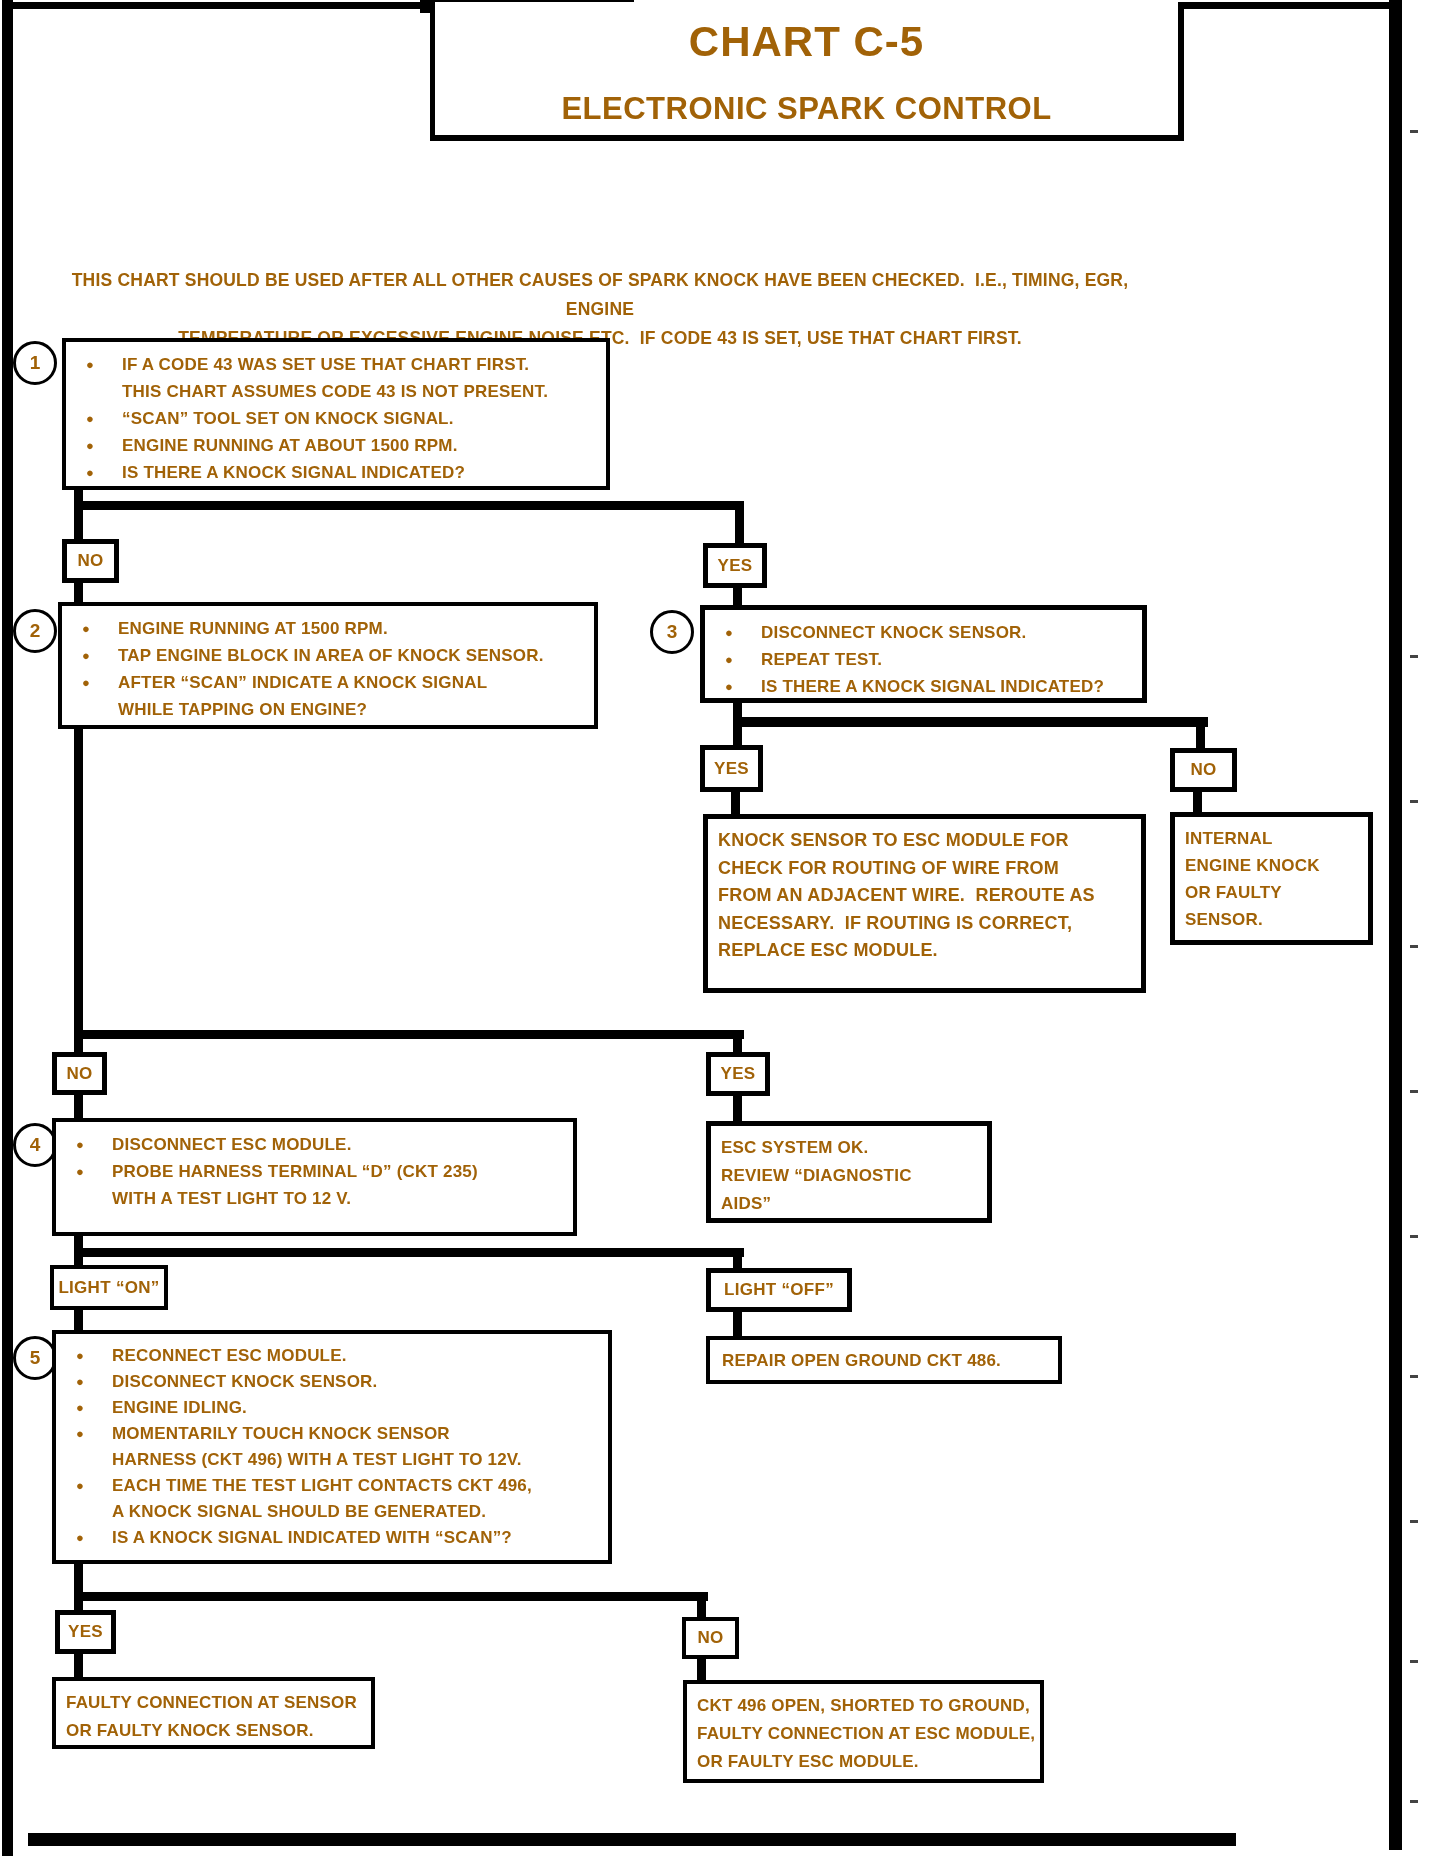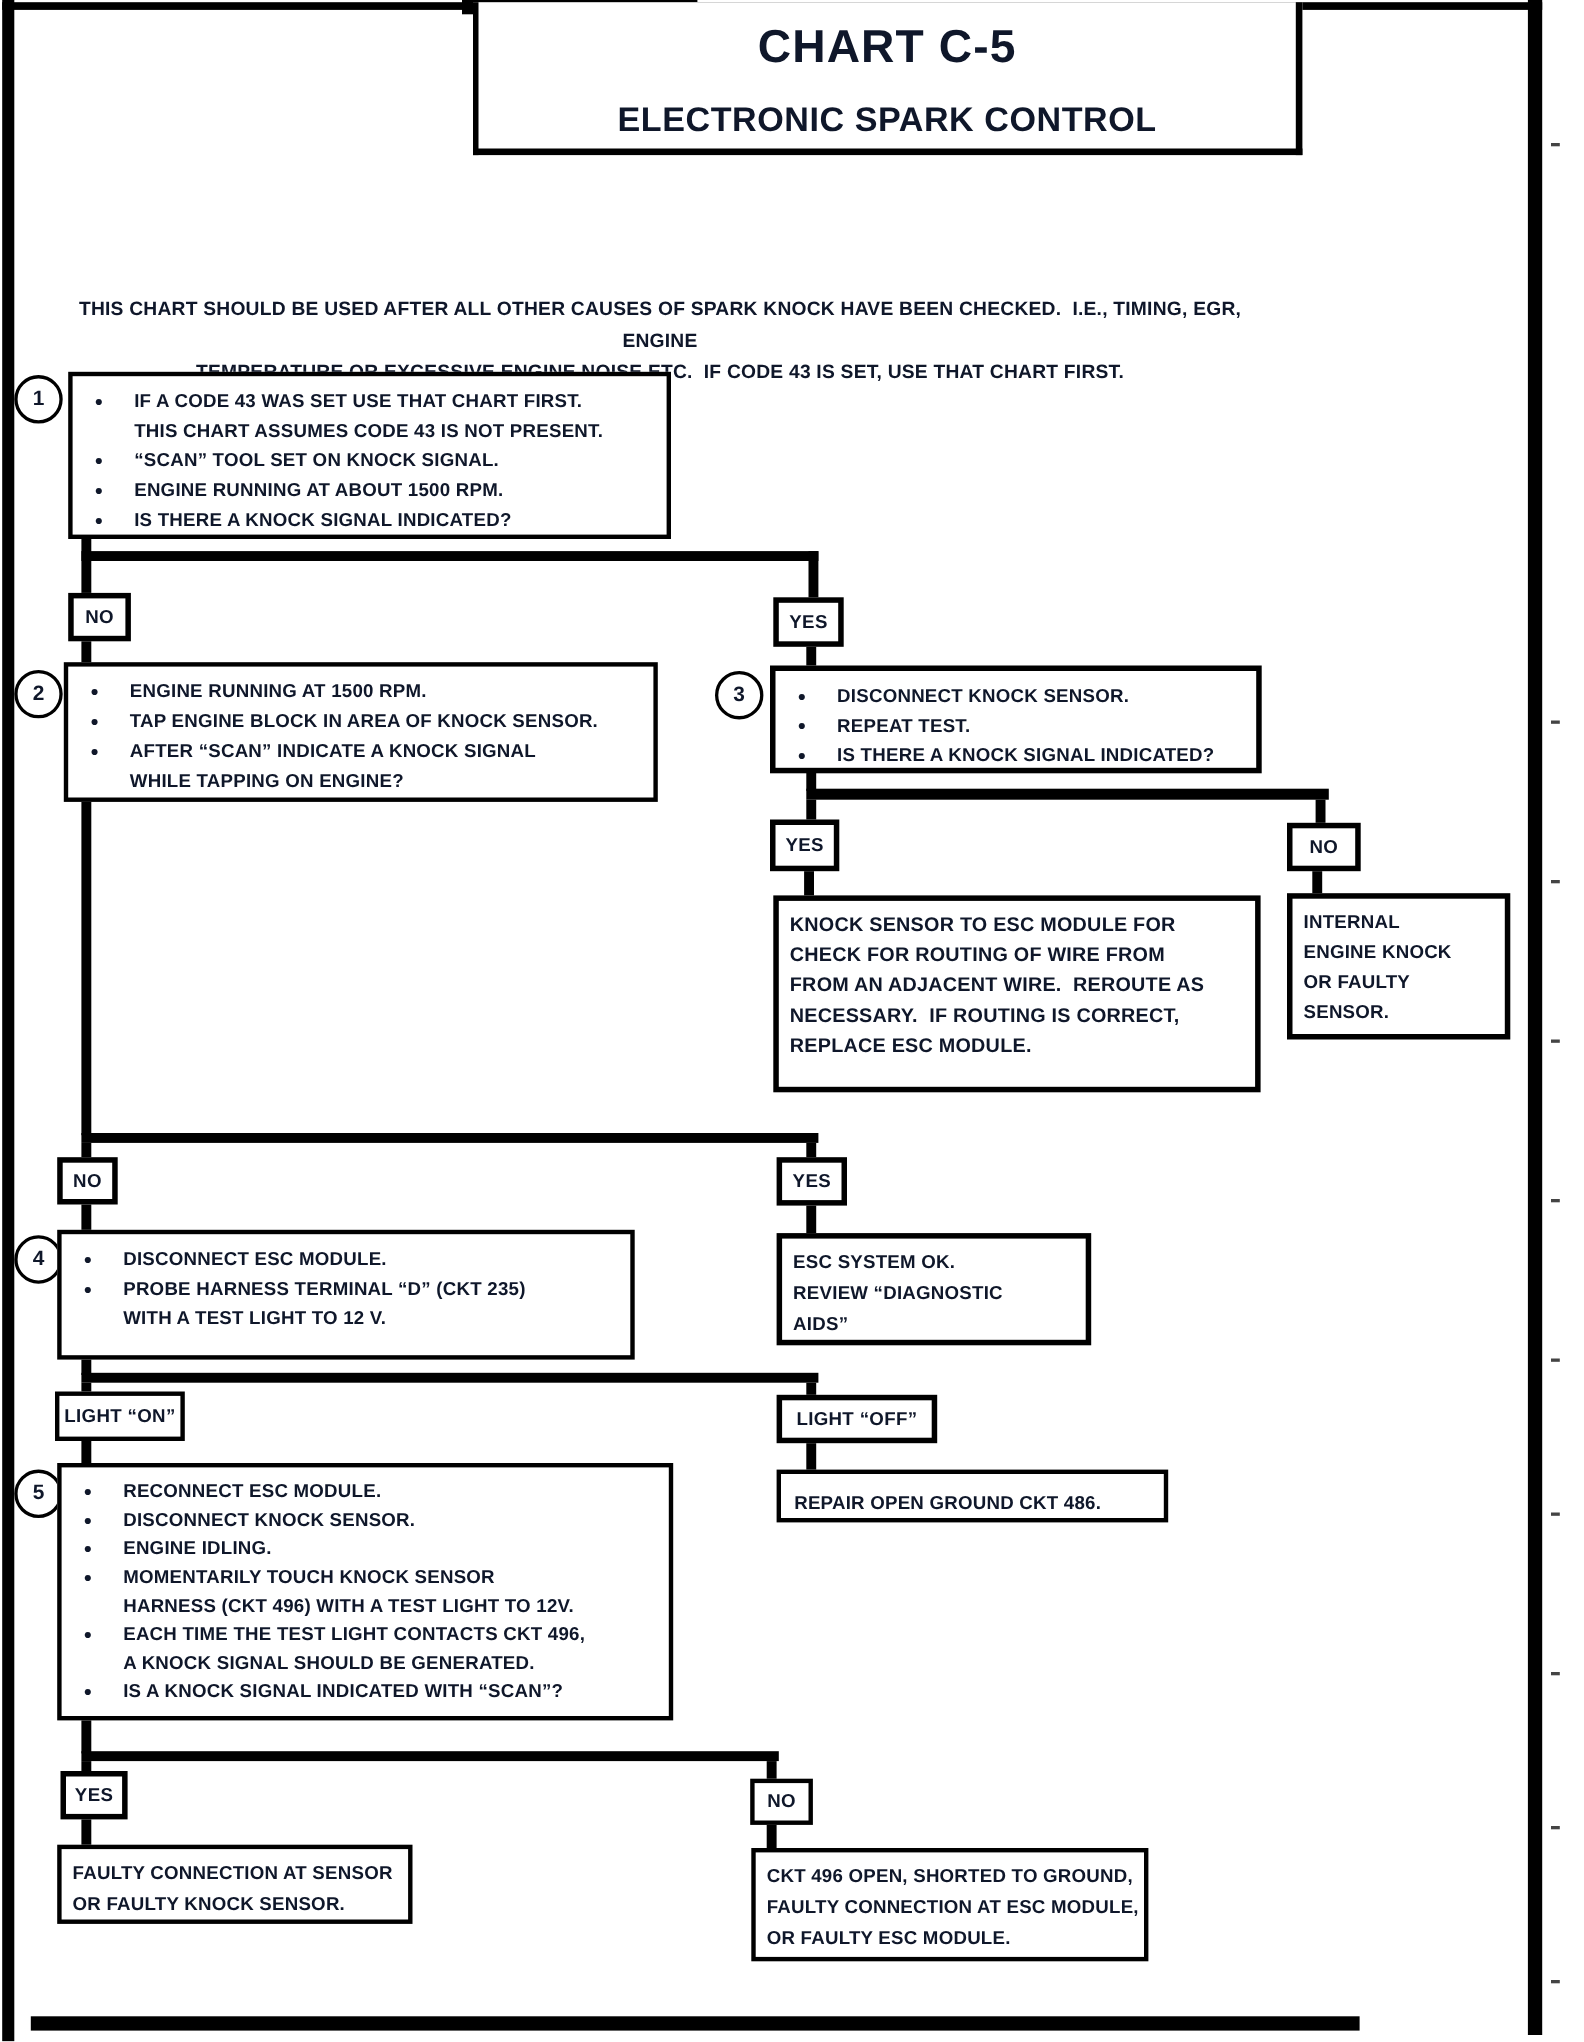--- a/index.html
+++ b/index.html
@@ -1,16 +1,16 @@
 <!DOCTYPE html>
 <html><head>
 <meta charset="utf-8">
 <style>
   html,body{margin:0;padding:0;background:#fff;}
-  .page{position:relative;width:1440px;height:1856px;background:#ffffff;color:#0f172a;
+  .page{position:relative;width:1440px;height:1856px;background:#ffffff;color:#a16207;
         font-family:"Liberation Sans",sans-serif;overflow:hidden;}
   .bar{position:absolute;background:#000;}
   .conn{position:absolute;background:#000;}
   .tick{position:absolute;background:#444;width:8px;height:3px;}
   
   .title-box{position:absolute;left:430px;top:2px;width:754px;height:139px;
              border-left:5px solid #000;border-right:6px solid #000;border-bottom:6px solid #000;
              box-sizing:border-box;text-align:center;background:#fff;}
   .t1{font-size:42px;font-weight:700;letter-spacing:1px;margin-top:16px;}
   .t2{font-size:31px;font-weight:700;letter-spacing:.5px;margin-top:25px;}
@@ -27,21 +27,21 @@
   .tight .li{line-height:26px;}
   
   .lbl{position:absolute;border:5px solid #000;background:#fff;box-sizing:border-box;
        display:flex;align-items:center;justify-content:center;
        font-weight:700;font-size:17px;letter-spacing:.3px;white-space:nowrap;}
   
   .term{position:absolute;border:4px solid #000;background:#fff;box-sizing:border-box;
         font-weight:700;font-size:17px;line-height:27px;letter-spacing:.2px;
         padding:8px 10px;white-space:nowrap;}
   .term.b5{border-width:5px;}
-  .term.center1{display:flex;align-items:flex-end;padding:0 12px;}
+  .term.center1{display:flex;align-items:center;padding:0 12px;}
   .check{font-size:18px;line-height:27.5px;}
   
   .circle{position:absolute;width:38px;height:38px;border:3px solid #000;border-radius:50%;
           background:#fff;display:flex;align-items:center;justify-content:center;
           font-weight:700;font-size:19px;}
 </style>
 </head>
 <body>
 
 <div class="page">

